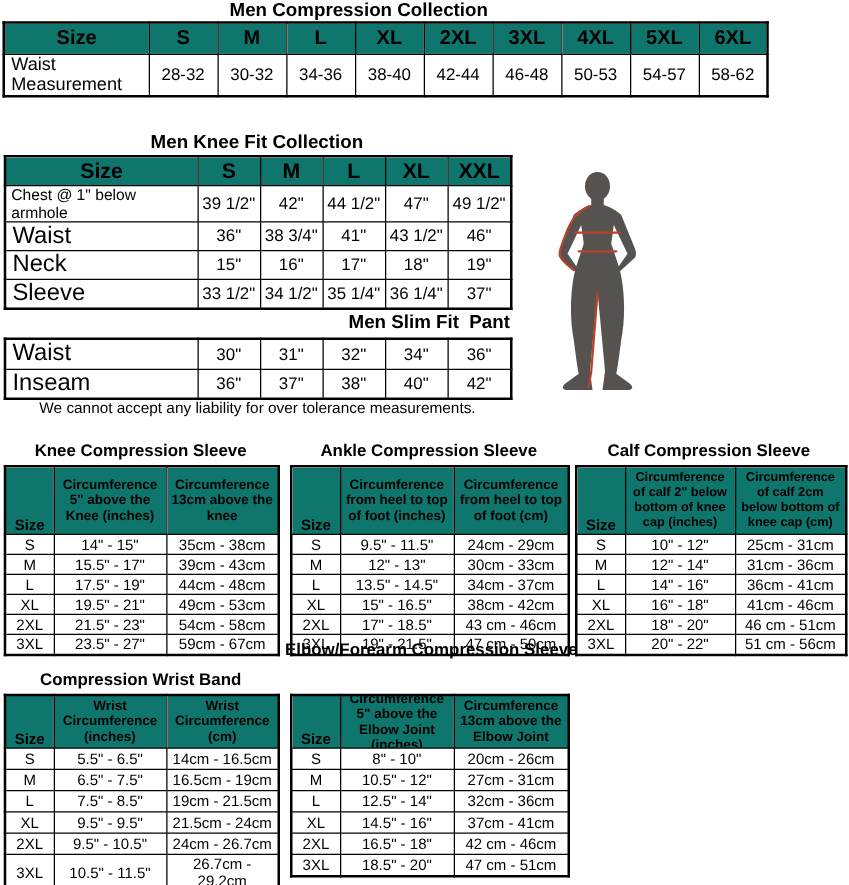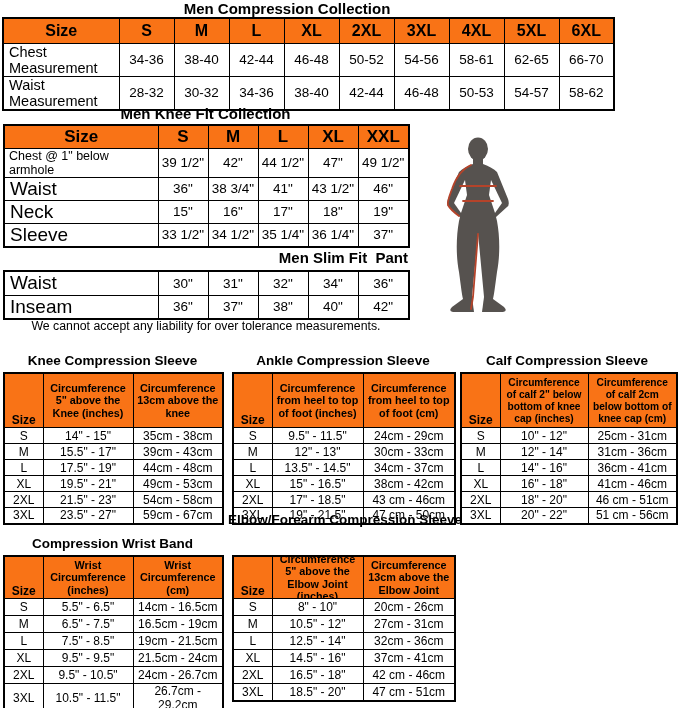--- a/index.html
+++ b/index.html
@@ -5,21 +5,21 @@
   * { box-sizing: border-box; }
   html, body { margin: 0; padding: 0; }
   body {
     width: 679px; height: 708px; position: relative;
     background: #ffffff; color: #000;
     font-family: "Liberation Sans", sans-serif;
   }
   .ttl { position: absolute; font-weight: bold; text-align: center; white-space: pre; color: #000; }
   table { border-collapse: collapse; table-layout: fixed; position: absolute; background: #fff; border: 2px solid #000; }
   th, td { border: 1.5px solid #000; padding: 0 2px; overflow: hidden; }
-  th { background: #f97316; font-weight: bold; text-align: center; }
+  th { background: #0f766e; font-weight: bold; text-align: center; }
   .lbl { text-align: left; padding-left: 5px; }
   .val { text-align: center; }
 
   
   #table1 { left: 2px; top: 17px; width: 611px; }
   #table1 th { font-size: 16px; height: 25px; }
   #table1 td { height: 25px; font-size: 13.5px; }
   #table1 .lbl { font-size: 14.5px; }
 
   
@@ -89,32 +89,20 @@
     <th>Size</th>
     <th>S</th>
     <th>M</th>
     <th>L</th>
     <th>XL</th>
     <th>2XL</th>
     <th>3XL</th>
     <th>4XL</th>
     <th>5XL</th>
     <th>6XL</th>
-  </tr>
-  <tr>
-    <td class="lbl">Chest Measurement</td>
-    <td class="val">34-36</td>
-    <td class="val">38-40</td>
-    <td class="val">42-44</td>
-    <td class="val">46-48</td>
-    <td class="val">50-52</td>
-    <td class="val">54-56</td>
-    <td class="val">58-61</td>
-    <td class="val">62-65</td>
-    <td class="val">66-70</td>
   </tr>
   <tr>
     <td class="lbl">Waist Measurement</td>
     <td class="val">28-32</td>
     <td class="val">30-32</td>
     <td class="val">34-36</td>
     <td class="val">38-40</td>
     <td class="val">42-44</td>
     <td class="val">46-48</td>
     <td class="val">50-53</td>

